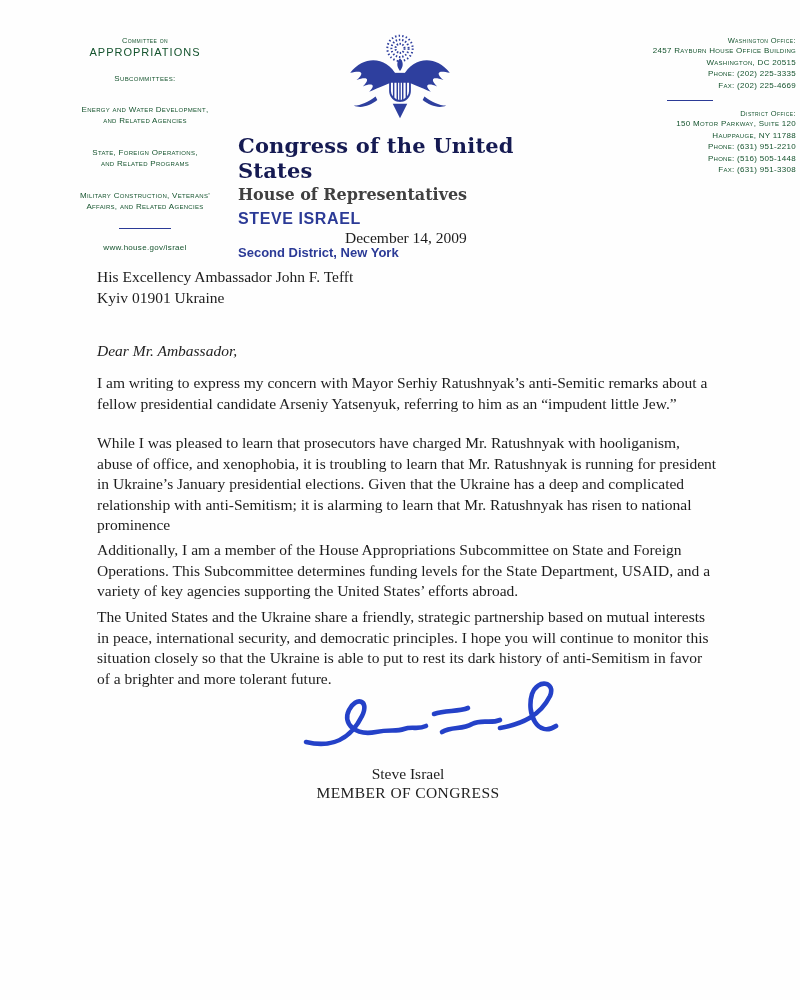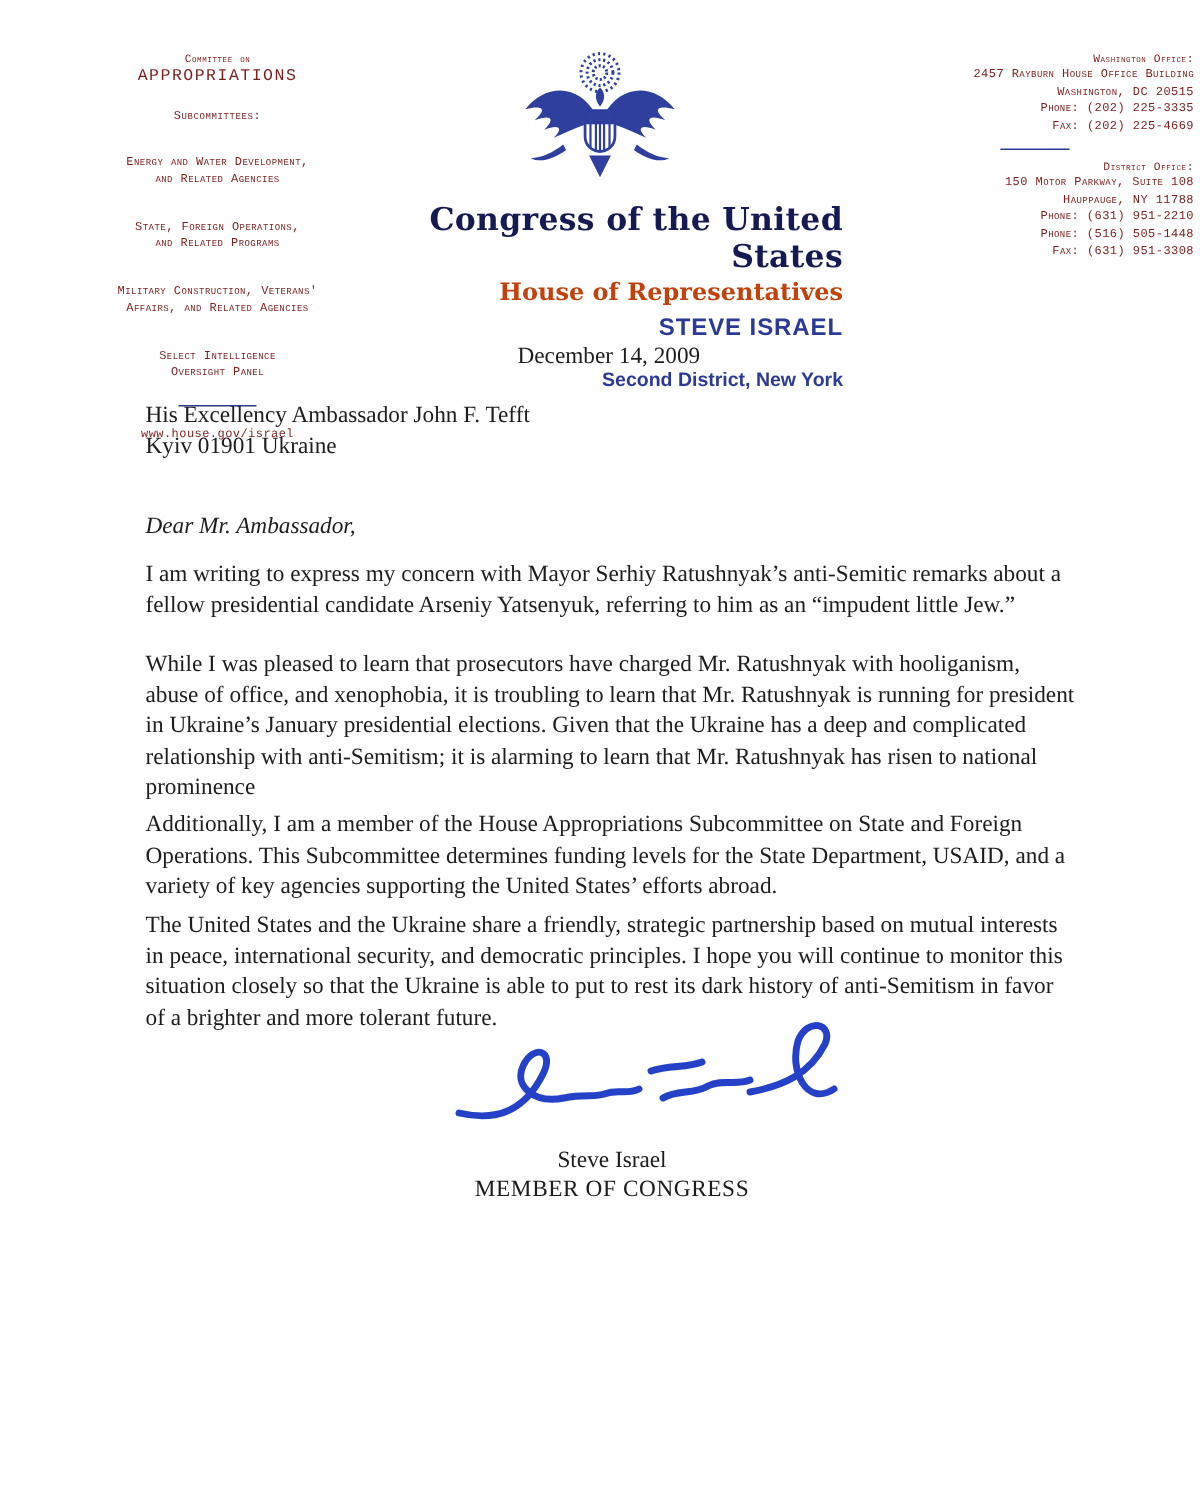--- a/index.html
+++ b/index.html
@@ -6,21 +6,21 @@
   body{
     width:800px;height:1000px;position:relative;
     background:#ffffff;
     font-family:"Liberation Serif", serif;
     color:#1d1d1d;
     overflow:hidden;
   }
   .page{position:absolute;inset:0;background:#fefefe;}
 
   
-  .lh{color:#7f1d1d;font-family:Liberation Mono, monospace;}
+  .lh{color:#14532d;font-family:Liberation Sans, sans-serif;}
 
   .committee-block{
     position:absolute;left:33px;top:36px;width:224px;
     text-align:center;
   }
   .committee-title-sm{font-size:7.5px;font-variant:small-caps;letter-spacing:.4px;}
   .committee-title-lg{font-size:11px;letter-spacing:1px;margin-top:1px;}
   .subc-heading{font-size:8px;font-variant:small-caps;letter-spacing:.4px;margin-top:16px;}
   .subc-item{margin-top:21px;font-size:8px;font-variant:small-caps;letter-spacing:.3px;line-height:11px;}
   .lh-rule{width:52px;border:0;border-top:1.4px solid #2b3a96;margin:16px auto 0 auto;}
@@ -28,30 +28,30 @@
 
   .offices-block{
     position:absolute;left:584px;top:36px;width:212px;
     text-align:right;
   }
   .office-heading{font-size:7.5px;font-variant:small-caps;letter-spacing:.4px;}
   .office-line{font-size:8px;font-variant:small-caps;letter-spacing:.3px;line-height:11.5px;}
   .office-rule{width:46px;border:0;border-top:1.4px solid #2b3a96;margin:9px auto 8px auto;}
 
   .masthead{
-    position:absolute;left:238px;top:33px;width:324px;text-align:right;
+    position:absolute;left:238px;top:33px;width:324px;text-align:left;
   }
   .seal{display:block;margin:0 auto;}
   .congress-line{
     font-family:"DejaVu Serif", serif;font-weight:bold;
     font-size:21px;color:#151a52;letter-spacing:.2px;margin-top:4px;
   }
   .house-line{
     font-family:"DejaVu Serif", serif;font-weight:bold;
-    font-size:16px;color:#c2410c;margin-top:2px;
+    font-size:16px;color:#404040;margin-top:2px;
   }
   .member-line{
     font-family:"Liberation Sans", sans-serif;font-weight:bold;
     font-size:16px;color:#2b3a96;letter-spacing:.6px;margin-top:6px;
   }
   .district-line{
     font-family:"Liberation Sans", sans-serif;
     font-size:13px;color:#2b3a96;margin-top:17px;font-weight:bold;
   }
 
@@ -84,24 +84,20 @@
       <span>Energy and Water Development,</span><br>
       <span>and Related Agencies</span>
     </div>
     <div class="subc-item">
       <span>State, Foreign Operations,</span><br>
       <span>and Related Programs</span>
     </div>
     <div class="subc-item">
       <span>Military Construction, Veterans'</span><br>
       <span>Affairs, and Related Agencies</span>
-    </div>
-    <div class="subc-item">
-      <span>Select Intelligence</span><br>
-      <span>Oversight Panel</span>
     </div>
 
     <hr class="lh-rule">
     <div class="website">www.house.gov/israel</div>
   </div>
 
   <div class="masthead">
     <svg class="seal" width="118" height="96" viewBox="0 0 130 106" aria-hidden="true">
       <g stroke="#2e3f9e" fill="none">
         <circle cx="65" cy="17" r="5" stroke-width="2.2" stroke-dasharray="1.6 1.6"></circle>
@@ -142,21 +138,21 @@
   </div>
 
   <div class="lh offices-block">
     <div class="office-heading">Washington Office:</div>
     <div class="office-line">2457 Rayburn House Office Building</div>
     <div class="office-line">Washington, DC 20515</div>
     <div class="office-line">Phone: (202) 225-3335</div>
     <div class="office-line">Fax: (202) 225-4669</div>
     <hr class="office-rule">
     <div class="office-heading">District Office:</div>
-    <div class="office-line">150 Motor Parkway, Suite 108</div>
+    <div class="office-line">150 Motor Parkway, Suite 120</div>
     <div class="office-line">Hauppauge, NY 11788</div>
     <div class="office-line">Phone: (631) 951-2210</div>
     <div class="office-line">Phone: (516) 505-1448</div>
     <div class="office-line">Fax: (631) 951-3308</div>
   </div>
 
   <div class="dateline">December 14, 2009</div>
 
   <div class="recipient">
     <div>His Excellency Ambassador John F. Tefft</div>

